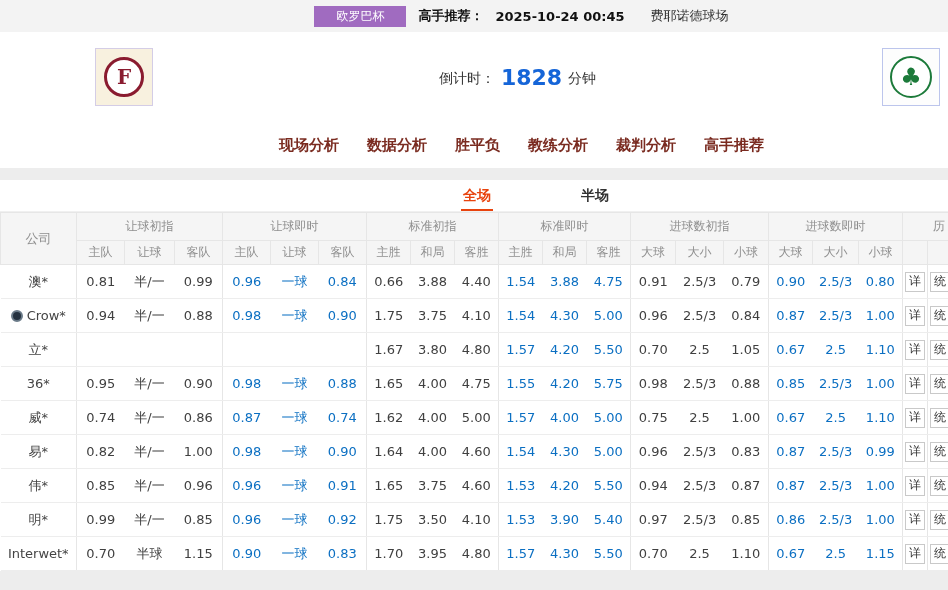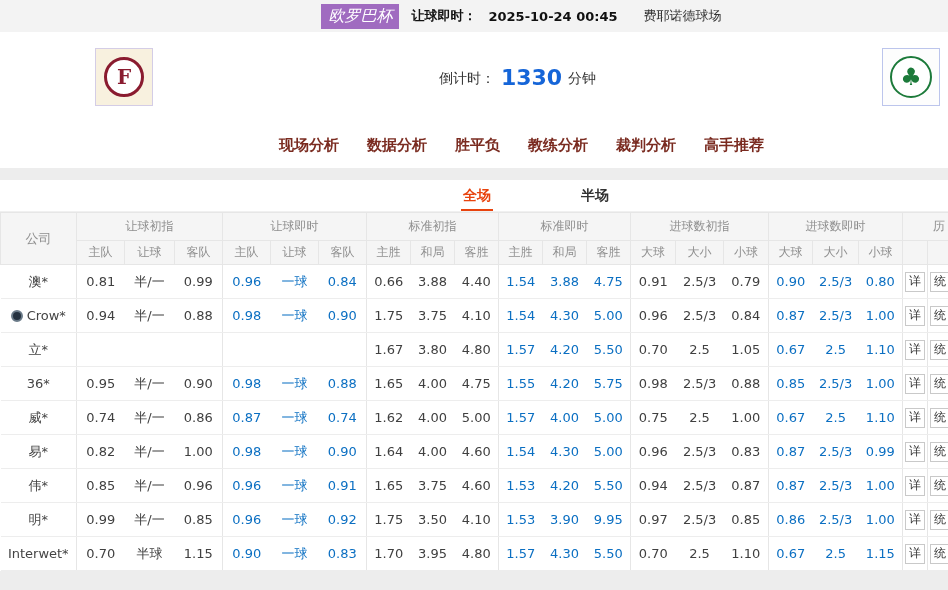--- a/index.html
+++ b/index.html
@@ -3,21 +3,21 @@
 <meta charset="utf-8">
 <style>
   * { margin:0; padding:0; box-sizing:border-box; }
   html,body { width:948px; height:590px; overflow:hidden; background:#fff;
     font-family:"DejaVu Sans","Liberation Sans",sans-serif; }
   .page { width:948px; height:590px; overflow:hidden; display:flex; flex-direction:column; }
 
   
   .top-bar { height:32px; flex:0 0 32px; background:#f3f3f3; display:flex; align-items:center;
     justify-content:center; padding-left:95px; gap:12px; font-size:13px; color:#222; }
-  .league-badge { background:var(--league-badge,#a06bc0); color:#fff; padding:2px 7px; font-size:16px;font-style:italic; }
+  .league-badge { background:var(--league-badge,#a06bc0); color:#fff; padding:2px 22px; font-size:12px; }
   .start-label,.start-value { font-weight:bold; color:#111; }
   .venue { margin-left:14px; color:#333; }
 
   
   .match-header { height:90px; flex:0 0 90px; display:flex; align-items:center; padding:0 8px 0 95px; background:#fff; }
   .team { display:flex; align-items:center; gap:14px; }
   .team-name { font-size:21px; font-weight:bold; color:#111; white-space:nowrap; }
   .logo-box { width:58px; height:58px; border:1px solid #d4cde6; display:flex; align-items:center; justify-content:center; background:#f8f1df; }
   .away-box { background:#fdfdfd; border-color:#bcc5ec; }
   .home-emblem { width:40px; height:40px; border:3px solid #8a1b2f; border-radius:50%; color:#8a1b2f;
@@ -63,33 +63,33 @@
     background:#24313f; border:2px solid #6a7a88; vertical-align:-2px; margin-right:4px; }
   .bottom-strip { flex:1 1 auto; background:#ededed; }
 </style>
 </head>
 <body>
 
 <div class="page">
 
   <div class="top-bar">
     <span class="league-badge">欧罗巴杯</span>
-    <span class="start-label">让球即时：</span>
+    <span class="start-label">高手推荐：</span>
     <span class="start-value">2025-10-24 00:45</span>
     <span class="venue">费耶诺德球场</span>
   </div>
 
   <div class="match-header">
     <div class="team home">
       <div class="logo-box">
         <div class="home-emblem">F</div>
       </div>
     </div>
     <div class="countdown">
-      <span>倒计时：</span><b>1330</b><span>分钟</span>
+      <span>倒计时：</span><b>1828</b><span>分钟</span>
     </div>
     <div class="team away">
       <div class="logo-box away-box">
         <div class="away-emblem">♣</div>
       </div>
     </div>
   </div>
 
   <div class="nav-bar">
       <div class="nav-tab">现场分析</div>
@@ -334,21 +334,21 @@
             <td>半/一</td>
             <td class=" group-end">0.85</td>
             <td class="live">0.96</td>
             <td class="live">一球</td>
             <td class="live group-end">0.92</td>
             <td>1.75</td>
             <td>3.50</td>
             <td class=" group-end">4.10</td>
             <td class="live">1.53</td>
             <td class="live">3.90</td>
-            <td class="live group-end">9.95</td>
+            <td class="live group-end">5.40</td>
             <td>0.97</td>
             <td>2.5/3</td>
             <td class=" group-end">0.85</td>
             <td class="live">0.86</td>
             <td class="live">2.5/3</td>
             <td class="live group-end">1.00</td>
             <td class="act"><span class="mini-btn">详</span></td>
             <td class="act"><span class="mini-btn">统</span></td>
           </tr>
           <tr>

